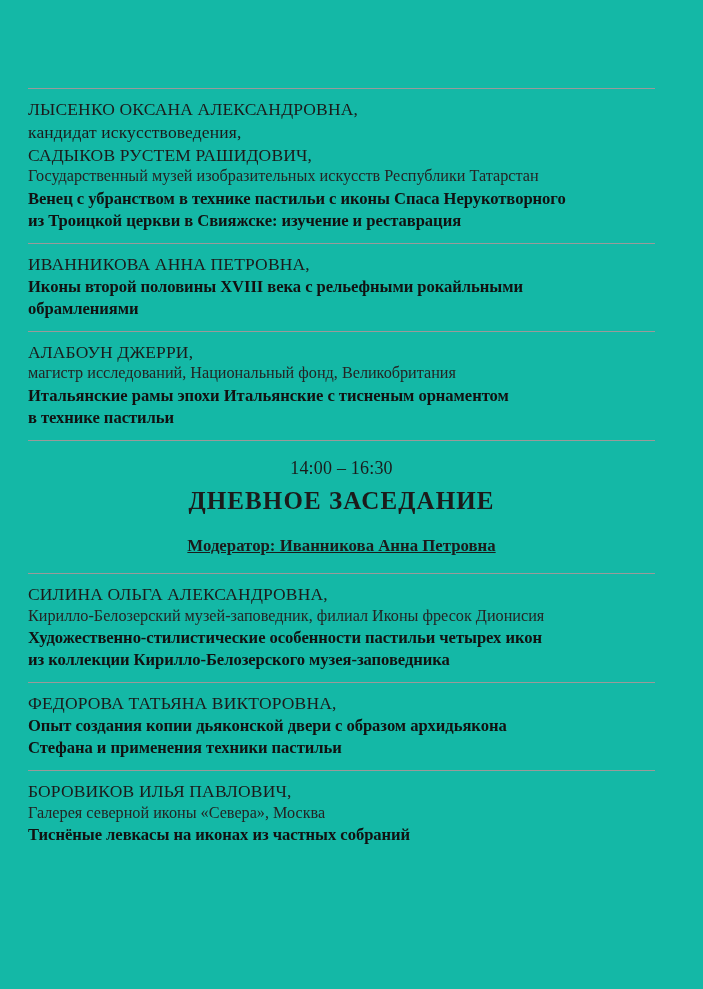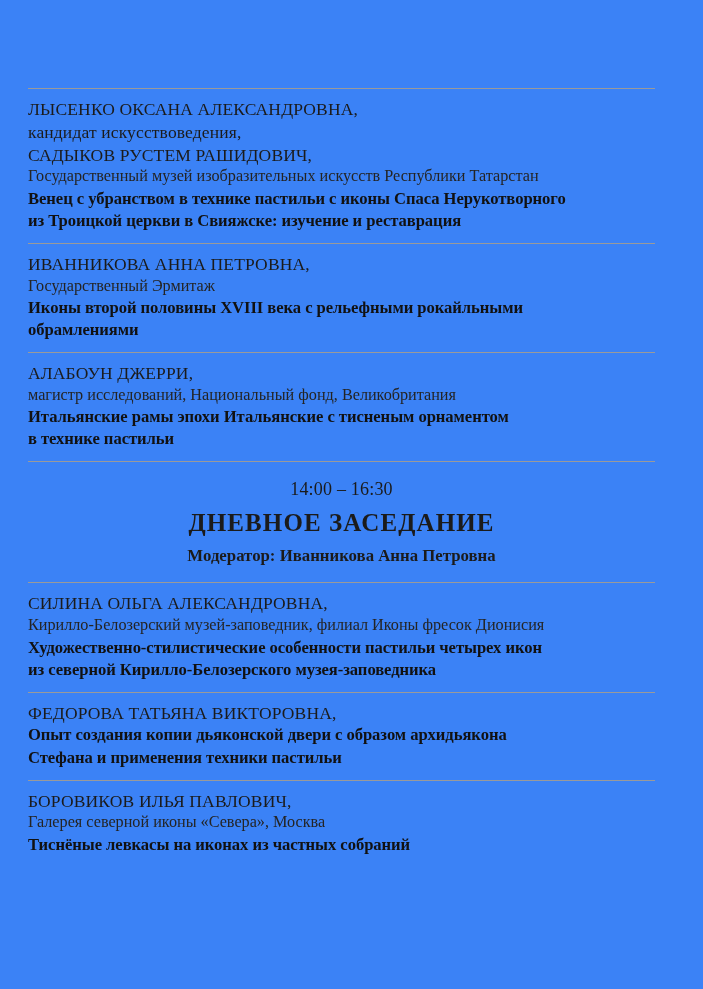--- a/index.html
+++ b/index.html
@@ -14,21 +14,21 @@
     font-family: "Liberation Serif", "DejaVu Serif", serif;
     color: #1b1b1b;
     -webkit-font-smoothing: antialiased;
   }
   .page {
     position: relative;
     width: 703px;
     height: 989px;
     box-sizing: border-box;
     padding: 88px 48px 0 28px;
-    background: #3b82f6;
+    background: #14b8a6;
   }
   .rule {
     height: 0;
     border: 0;
     border-top: 1.3px solid #9a9a9a;
     margin: 0;
     width: 627px;
   }
   .entry {
     padding-top: 9px;
@@ -73,42 +73,42 @@
     font-weight: 700;
     line-height: 1.32;
     letter-spacing: 1.1px;
     margin-top: 4px;
     text-align: center;
   }
   .session-moderator {
     font-size: 16.8px;
     font-weight: 700;
     line-height: 1.3;
-    margin-top: 6px;
+    margin-top: 18px;
+    text-decoration: underline;
   }
 </style>
 </head>
 <body>
 
 <div class="page">
 
   <hr class="rule">
   <div class="entry">
     <div class="entry-speaker">ЛЫСЕНКО ОКСАНА АЛЕКСАНДРОВНА,
 кандидат искусствоведения,
 САДЫКОВ РУСТЕМ РАШИДОВИЧ,</div>
     <div class="entry-affiliation">Государственный музей изобразительных искусств Республики Татарстан</div>
     <div class="entry-title">Венец с убранством в технике пастильи с иконы Спаса Нерукотворного
 из Троицкой церкви в Свияжске: изучение и реставрация</div>
   </div>
 
   <hr class="rule">
   <div class="entry">
     <div class="entry-speaker">ИВАННИКОВА АННА ПЕТРОВНА,</div>
-    <div class="entry-affiliation">Государственный Эрмитаж</div>
     <div class="entry-title">Иконы второй половины XVIII века с рельефными рокайльными
 обрамлениями</div>
   </div>
 
   <hr class="rule">
   <div class="entry">
     <div class="entry-speaker">АЛАБОУН ДЖЕРРИ,</div>
     <div class="entry-affiliation">магистр исследований, Национальный фонд, Великобритания</div>
     <div class="entry-title">Итальянские рамы эпохи Итальянские с тисненым орнаментом
 в технике пастильи</div>
@@ -119,21 +119,21 @@
     <div class="session-time">14:00 – 16:30</div>
     <div class="session-name">ДНЕВНОЕ ЗАСЕДАНИЕ</div>
     <div class="session-moderator">Модератор: Иванникова Анна Петровна</div>
   </div>
 
   <hr class="rule">
   <div class="entry">
     <div class="entry-speaker">СИЛИНА ОЛЬГА АЛЕКСАНДРОВНА,</div>
     <div class="entry-affiliation">Кирилло-Белозерский музей-заповедник, филиал Иконы фресок Дионисия</div>
     <div class="entry-title">Художественно-стилистические особенности пастильи четырех икон
-из северной Кирилло-Белозерского музея-заповедника</div>
+из коллекции Кирилло-Белозерского музея-заповедника</div>
   </div>
 
   <hr class="rule">
   <div class="entry">
     <div class="entry-speaker">ФЕДОРОВА ТАТЬЯНА ВИКТОРОВНА,</div>
     <div class="entry-title">Опыт создания копии дьяконской двери с образом архидьякона
 Стефана и применения техники пастильи</div>
   </div>
 
   <hr class="rule">

